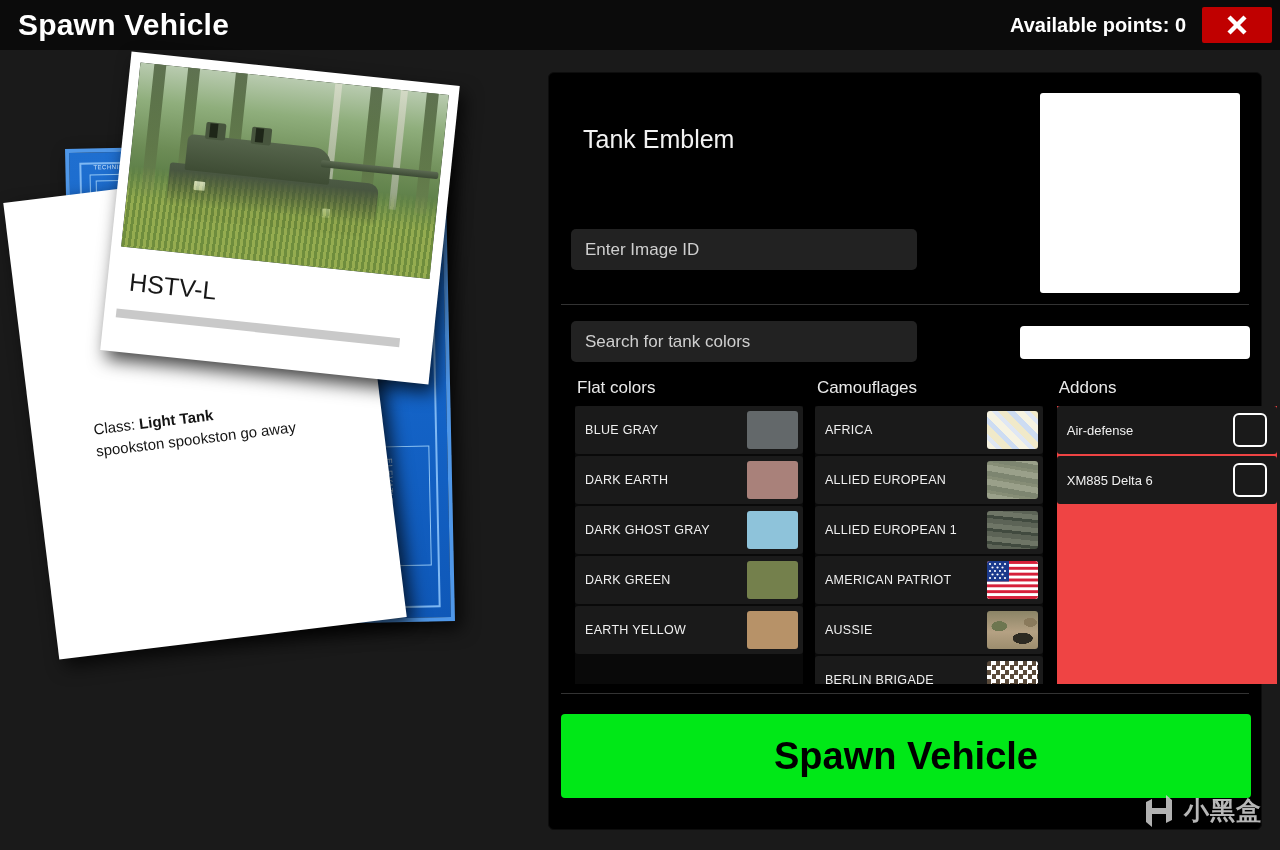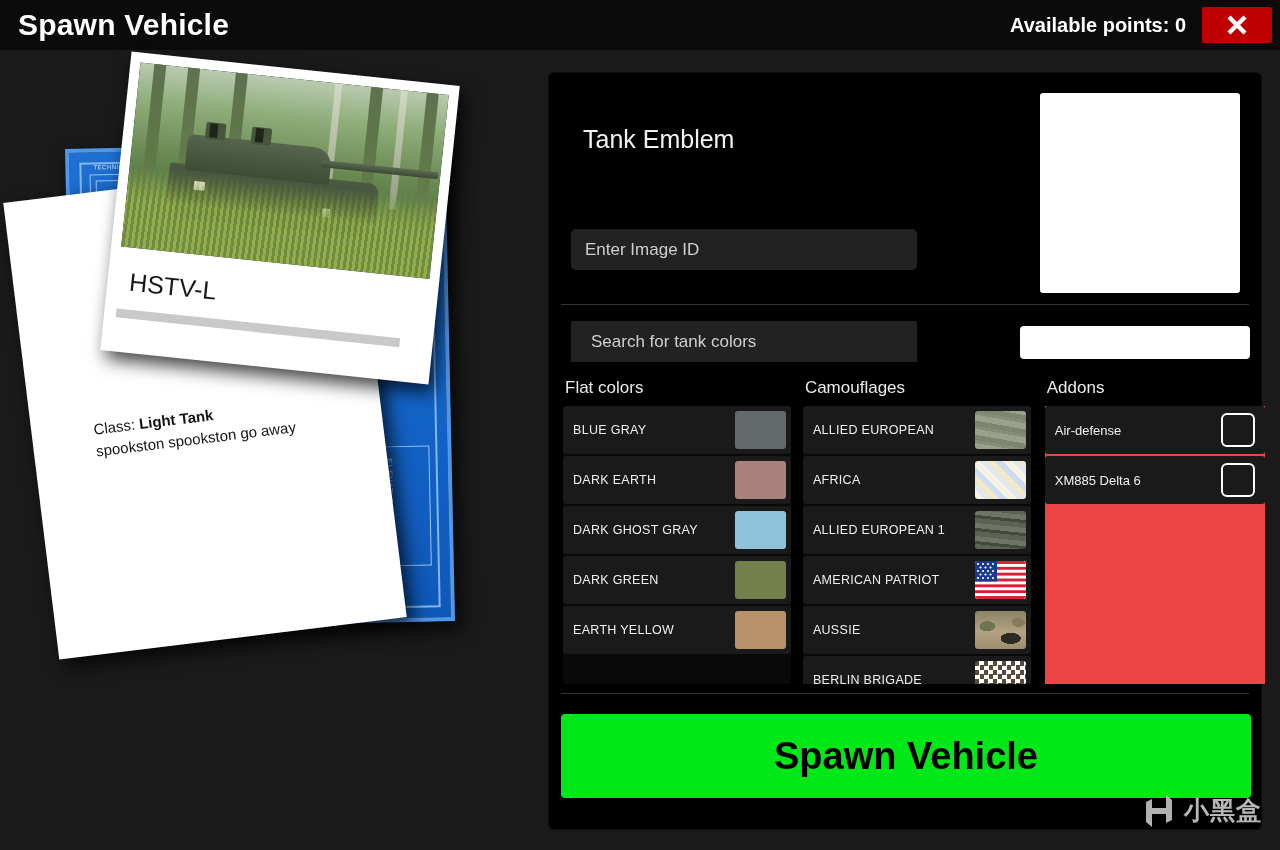--- a/index.html
+++ b/index.html
@@ -193,32 +193,32 @@
     position: absolute; left: 12px; right: 12px; height: 1px;
     background: #333333;
   }
   .divider-top { top: 231px; }
   .divider-bottom { top: 620px; }
 
   .search-row { position: absolute; left: 0; top: 248px; width: 100%; height: 48px; }
   .search-input {
     position: absolute; left: 22px; top: 0;
     width: 346px; height: 41px;
-    background: #222222; border: none; border-radius: 0;
-    color: #e6e6e6; font-size: 17px; padding: 0 20px;
+    background: #222222; border: none; border-radius: 5px;
+    color: #e6e6e6; font-size: 17px; padding: 0 14px;
     font-family: "Liberation Sans", sans-serif;
   }
   .search-input::placeholder { color: #cfcfcf; opacity: 1; }
   .white-box {
     position: absolute; right: 11px; top: 5px;
     width: 230px; height: 33px; background: #ffffff; border-radius: 4px;
   }
 
   .columns {
-    position: absolute; left: 4px; top: 305px; width: 100%; height: 310px;
+    position: absolute; left: 16px; top: 305px; width: 100%; height: 310px;
     display: flex; gap: 0;
   }
   .column { position: relative; }
   .col-flat { left: 0; width: 238px; margin-left: 10px; }
   .col-camo { width: 238px; margin-left: 12px; }
   .col-addon { width: 230px; margin-left: 14px; }
   .col-title {
     color: #eaeaea; font-size: 17px; margin-bottom: 8px; margin-left: 2px;
     font-family: "Liberation Sans", sans-serif;
   }
@@ -392,26 +392,26 @@
             <span class="row-label">EARTH YELLOW</span>
             <span class="swatch" style="background:#b79268"></span>
           </div>
         </div>
       </div>
 
       <div class="column col-camo">
         <div class="col-title">Camouflages</div>
         <div class="col-list">
           <div class="list-row">
+            <span class="row-label">AFRICA</span>
+            <span class="swatch pat-africa"></span>
+          </div>
+          <div class="list-row">
             <span class="row-label">ALLIED EUROPEAN</span>
             <span class="swatch pat-alliedeu"></span>
-          </div>
-          <div class="list-row">
-            <span class="row-label">AFRICA</span>
-            <span class="swatch pat-africa"></span>
           </div>
           <div class="list-row">
             <span class="row-label">ALLIED EUROPEAN 1</span>
             <span class="swatch pat-alliedeu2"></span>
           </div>
           <div class="list-row">
             <span class="row-label">AMERICAN PATRIOT</span>
             <span class="swatch pat-flag">
               <svg width="51" height="38" viewBox="0 0 51 38">
                 <rect width="51" height="38" fill="#ffffff"></rect>

